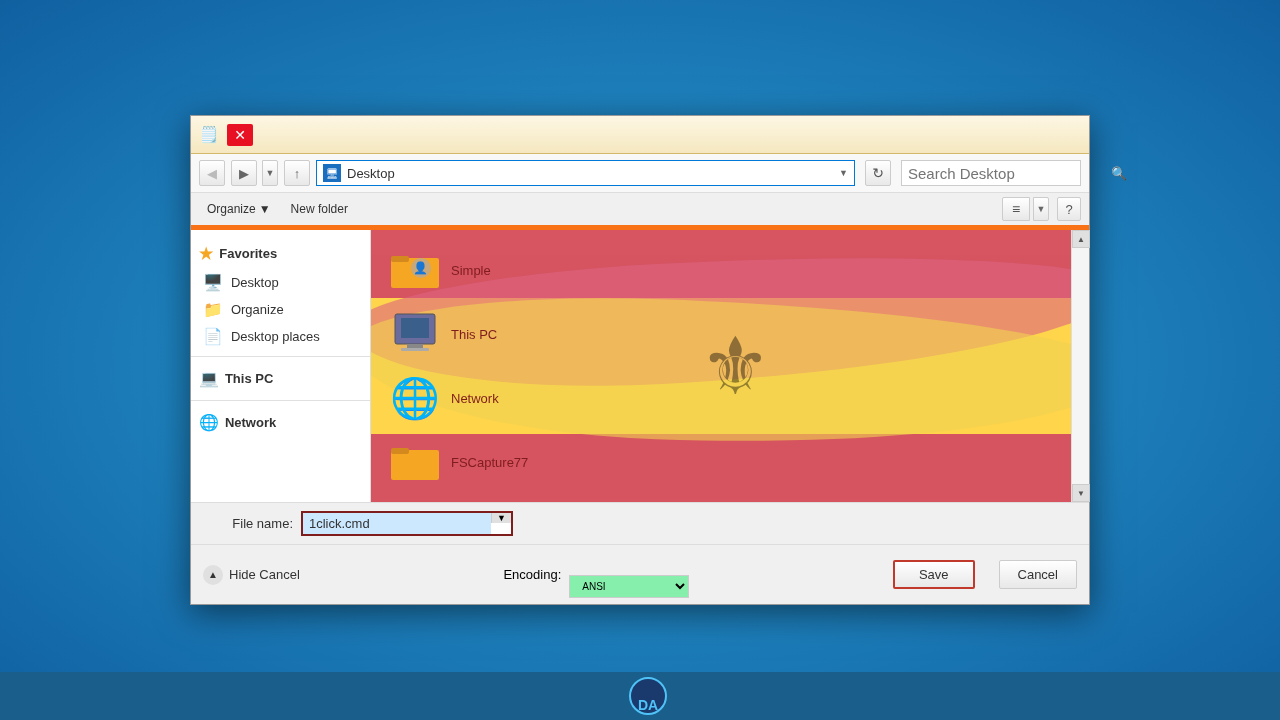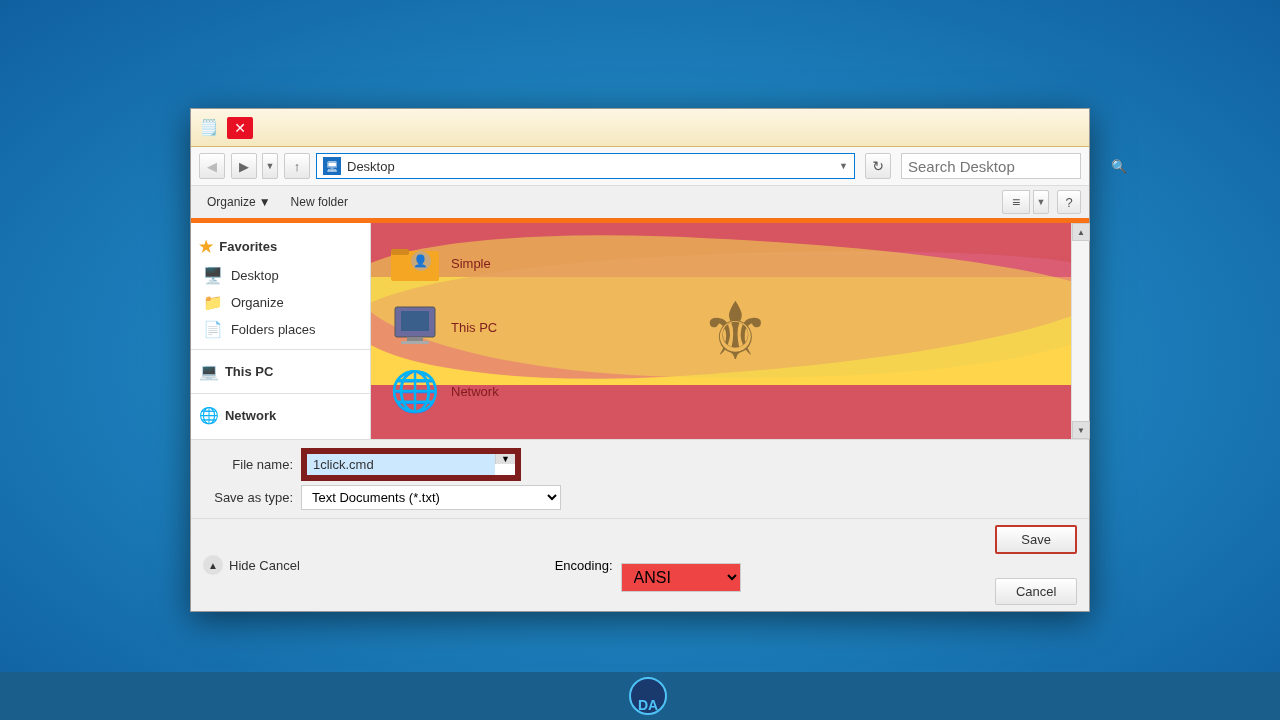--- a/index.html
+++ b/index.html
@@ -516,21 +516,21 @@
       font-size: 13px;
       color: #333;
       white-space: nowrap;
       min-width: 90px;
       text-align: right;
     }
 
     .file-name-input-wrapper {
       display: flex;
       align-items: center;
-      border: 6px solid #7f1d1d;
+      border: 2px solid #7f1d1d;
       background: white;
     }
 
     .file-name-input {
       padding: 3px 6px;
       font-size: 13px;
       border: none;
       outline: none;
       background: #cce8ff;
       color: #333;
@@ -590,31 +590,30 @@
 
     .encoding-area {
       display: flex;
       align-items: center;
       gap: 8px;
       font-size: 13px;
     }
 
     .encoding-select {
       padding: 4px 8px;
-      font-size: 16px;
-      border: 1px solid #ccc;
-      background: #ef4444;
+      font-size: 10px;
+      border: 1px solid #ccc;
+      background: #86efac;
       min-width: 120px;
       margin-top: 24px;
     }
 
     .save-cancel-area {
       display: flex;
       gap: 24px;
-      flex-direction: column;
     }
 
     .save-btn {
       padding: 5px 24px;
       font-size: 13px;
       background: linear-gradient(to bottom, #fff, #e8e8e8);
       border: 2px solid #c0392b;
       border-radius: 2px;
       cursor: pointer;
       color: #333;
@@ -703,21 +702,21 @@
       <div class="sidebar-item">
         <span class="sidebar-icon">🖥️</span>
         <span>Desktop</span>
       </div>
       <div class="sidebar-item">
         <span class="sidebar-icon">📁</span>
         <span>Organize</span>
       </div>
       <div class="sidebar-item">
         <span class="sidebar-icon">📄</span>
-        <span>Folders places</span>
+        <span>Desktop places</span>
       </div>
 
       <div class="sidebar-divider"></div>
 
       <div class="sidebar-header">
         <span class="sidebar-icon">💻</span>
         <span>This PC</span>
       </div>
 
       <div class="sidebar-divider"></div>
@@ -768,42 +767,45 @@
       </div>
 
 
       <div class="file-item">
         <div class="file-icon">
           <span style="font-size:40px;">🌐</span>
         </div>
         <span class="file-label">Network</span>
       </div>
 
+      <div class="file-item">
+        <div class="file-icon">
+          <svg class="folder-svg" viewBox="0 0 48 40" xmlns="http://www.w3.org/2000/svg">
+            <rect x="0" y="8" width="48" height="30" rx="2" fill="#f5a623"></rect>
+            <rect x="0" y="6" width="18" height="6" rx="2" fill="#d4891e"></rect>
+          </svg>
+        </div>
+        <span class="file-label">FSCapture77</span>
+      </div>
     </div>
 
     <div class="scrollbar-area">
       <div class="scroll-btn">▲</div>
       <div class="scroll-track"></div>
       <div class="scroll-btn">▼</div>
     </div>
   </div>
 
   <div style="background:#f0f0f0; border-top:1px solid #ddd; padding:8px 12px 4px;">
     <div class="file-name-row">
       <span class="field-label">File name:</span>
       <div class="file-name-input-wrapper">
         <input class="file-name-input" type="text" value="1click.cmd" style="">
         <div class="file-name-dropdown">▼</div>
       </div>
-    </div>
-    <div class="file-name-row">
-      <span class="field-label">Save as type:</span>
-      <select class="save-type-select">
-        <option>Text Documents (*.txt)</option>
-      </select>
     </div>
   </div>
 
   <div class="bottom-controls">
     <div class="hide-folders-btn">
       <div class="hide-folders-icon">▲</div>
       <span>Hide Cancel</span>
     </div>
 
     <div class="encoding-area">

